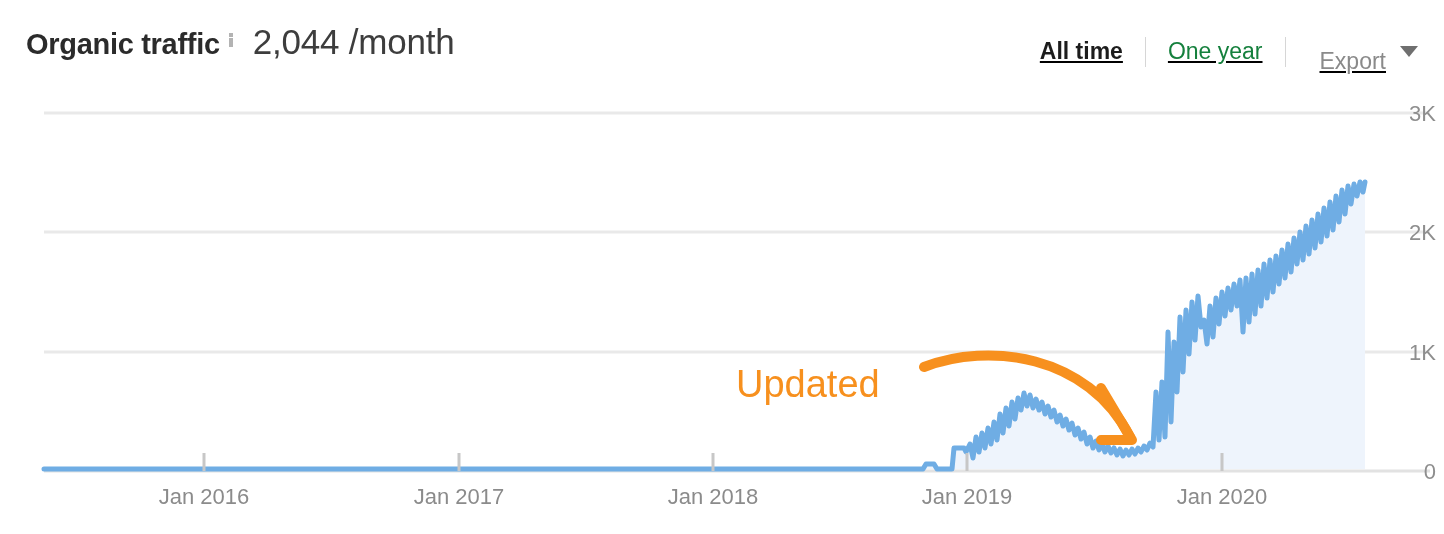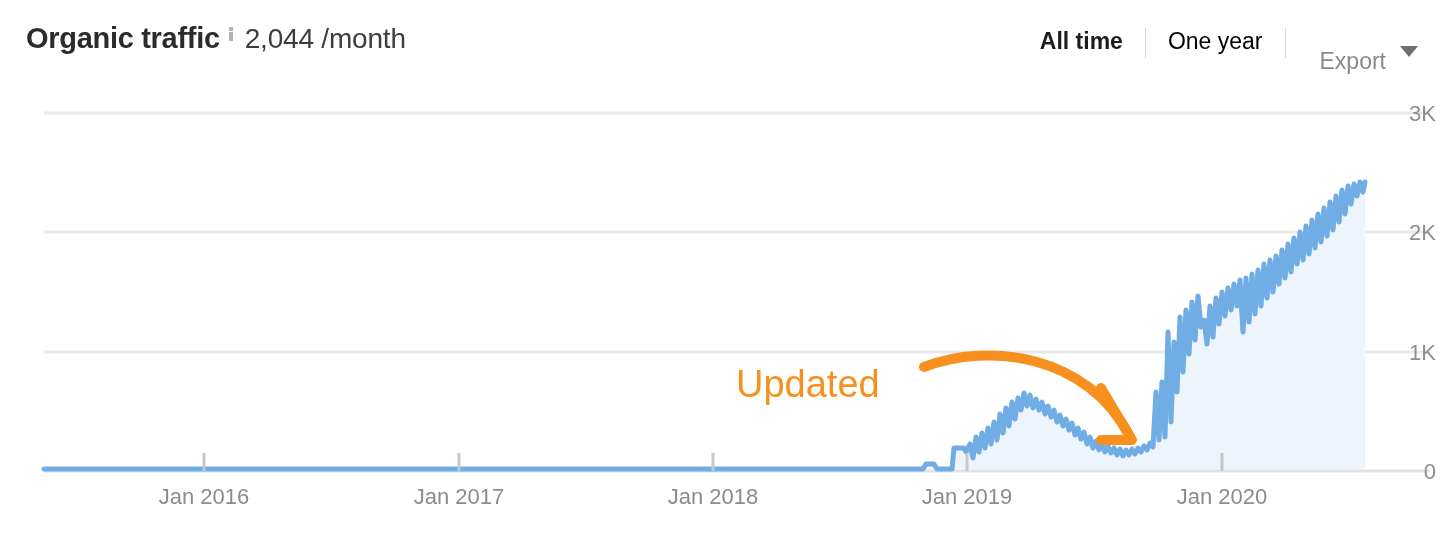--- a/index.html
+++ b/index.html
@@ -52,38 +52,40 @@
     width: 4px; height: 4px;
     background: #b3b3b3;
   }
   .info-icon .stem {
     position: absolute;
     left: 2px; top: 5px;
     width: 4px; height: 9px;
     background: #b3b3b3;
   }
   .metric-value {
-    font-size: 28px;
+    font-size: 35px;
     color: #3d3d3d;
-    margin-left: 8px;
+    margin-left: 16px;
     letter-spacing: -0.2px;
   }
 
   .header-right {
     position: absolute;
     right: 26px;
     top: 28px;
     display: flex;
+    align-items: center;
     white-space: nowrap;
+    text-decoration: underline;
   }
   .range-tab {
     font-size: 23px;
     padding: 0 22px;
     text-decoration: none;
-    color: #000000;
+    color: #15803d;
     cursor: pointer;
   }
   .range-tab.active {
     color: #1c1c1c;
     font-weight: bold;
     padding-right: 22px;
   }
   .divider {
     width: 1px;
     height: 30px;

